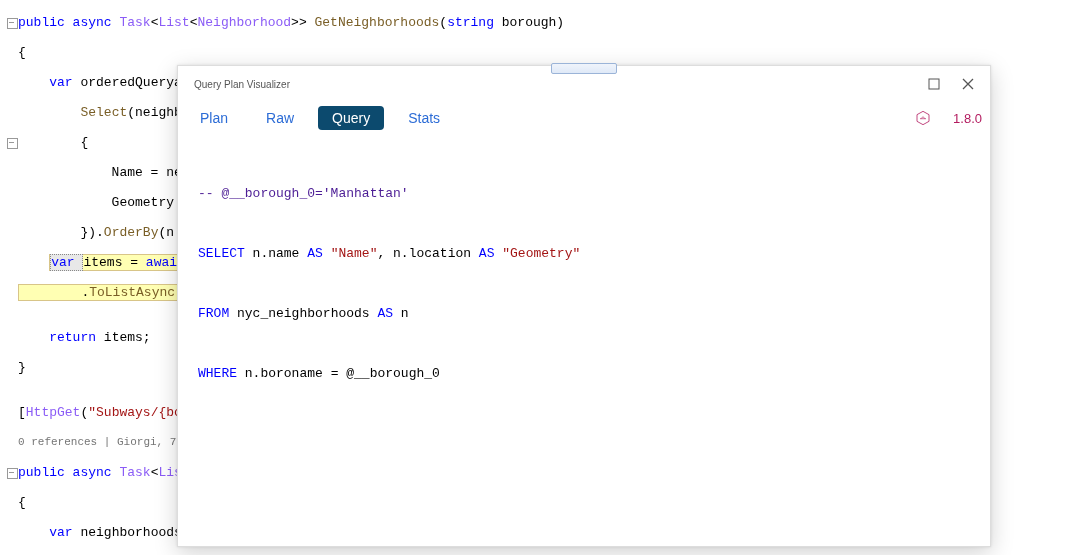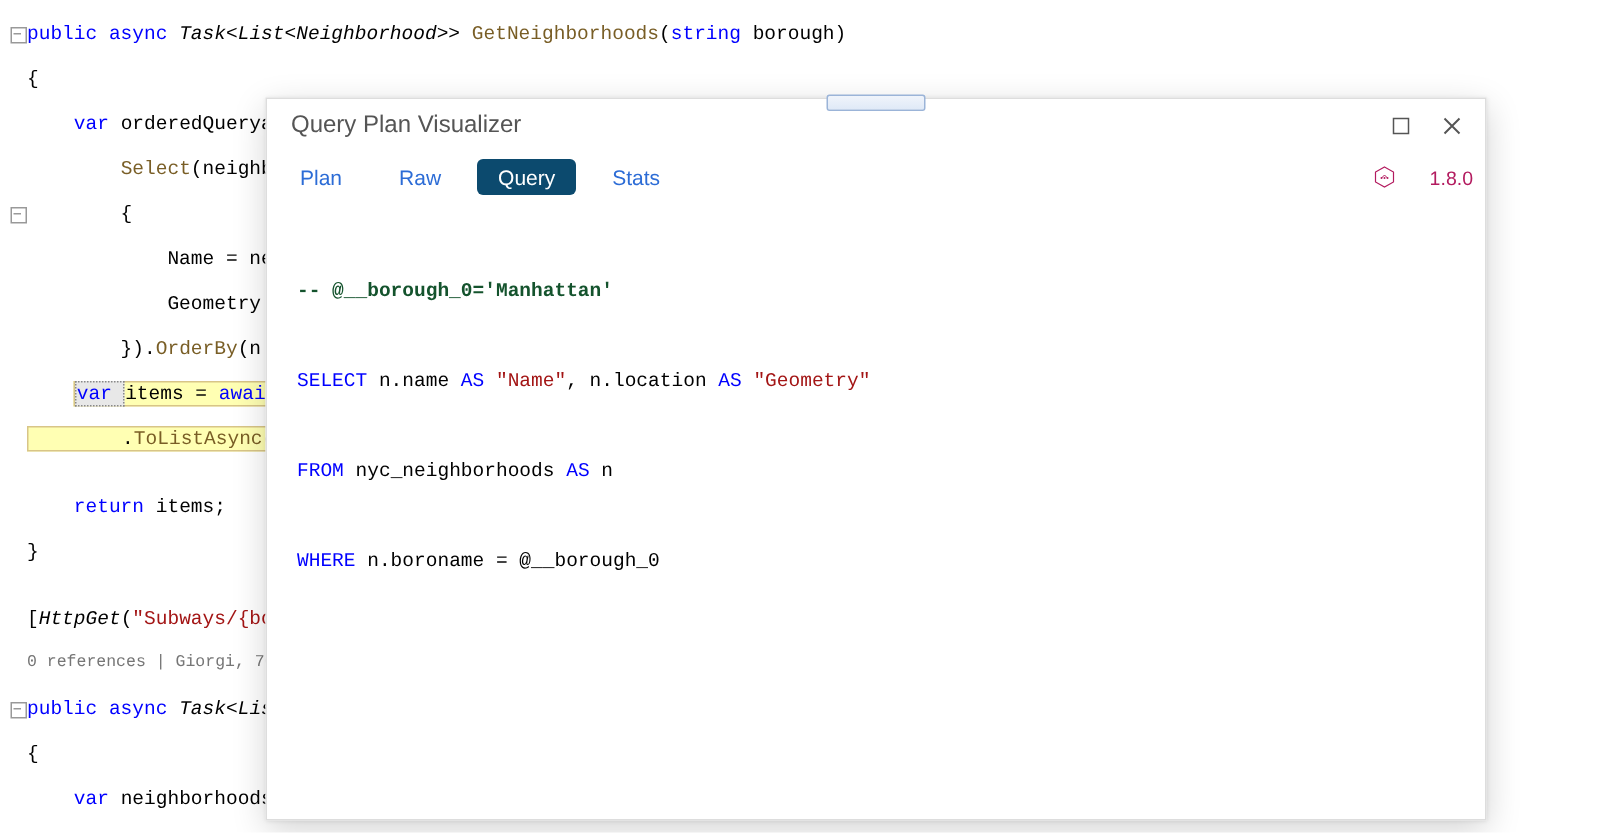--- a/index.html
+++ b/index.html
@@ -14,21 +14,21 @@
       position:relative;
       white-space:pre;
     }
     .code-area {
       position:absolute;
       left:0; top:0;
       padding:0 0 0 18px;
       line-height:15px;
     }
     .kw-blue { color:#0000ff; }
-    .kw-teal { color:#000000;font-style:italic; }
+    .kw-teal { color:#8b5cf6; }
     .kw-method { color:#795e26;margin-top:38px; }
     .str { color:#a31515; }
     .faint-gray { color:#767676; font-size:11px; }
     .line { display:block; }
     .highlight-y {
       background:#ffffb3;
       border:1px solid #d8c588;
       display:inline;
     }
     .box-select {
@@ -71,21 +71,21 @@
       border:1px solid #9bb4d8;
       border-radius:2px;
     }
     .popup-header {
       display:flex;
       align-items:center;
       justify-content:space-between;
       height:36px;
       padding:0 16px;
     }
-    .popup-title { color:#555; font-size:16px; }
+    .popup-title { color:#555; font-size:10px; }
     .win-ctrls { display:flex; gap:22px; }
     .win-btn {
       width:12px; height:12px; display:flex;
       align-items:center; justify-content:center;
       color:#555; font-size:14px; cursor:pointer;
     }
     .tabbar {
       display:flex; align-items:center;
       padding:0 8px; height:32px;
       gap:10px;
@@ -106,21 +106,21 @@
       display:flex; align-items:center; gap:22px;
       color:#b31b5f; font-size:13px;
     }
     .version-tag svg { width:16px; height:16px; }
     .sql {
       padding:10px 20px 0 20px;
       font-family:Consolas,'Courier New',monospace;
       font-size:13px;
       line-height:20px;
     }
-    .sql-comment { color:#14532d;font-weight:bold; }
+    .sql-comment { color:#4c1d95; }
     .sql-kw { color:#0000ff; }
     .sql-str { color:#a31515; }
   </style>
 </head>
 <body>
 
 
 
 <div class="code-area">
 <span class="line outline"><span class="kw-blue">public async </span><span class="kw-teal">Task</span><span>&lt;</span><span class="kw-teal">List</span><span>&lt;</span><span class="kw-teal">Neighborhood</span><span>&gt;&gt; </span><span class="kw-method">GetNeighborhoods</span><span>(</span><span class="kw-blue">string </span><span>borough)</span></span>

